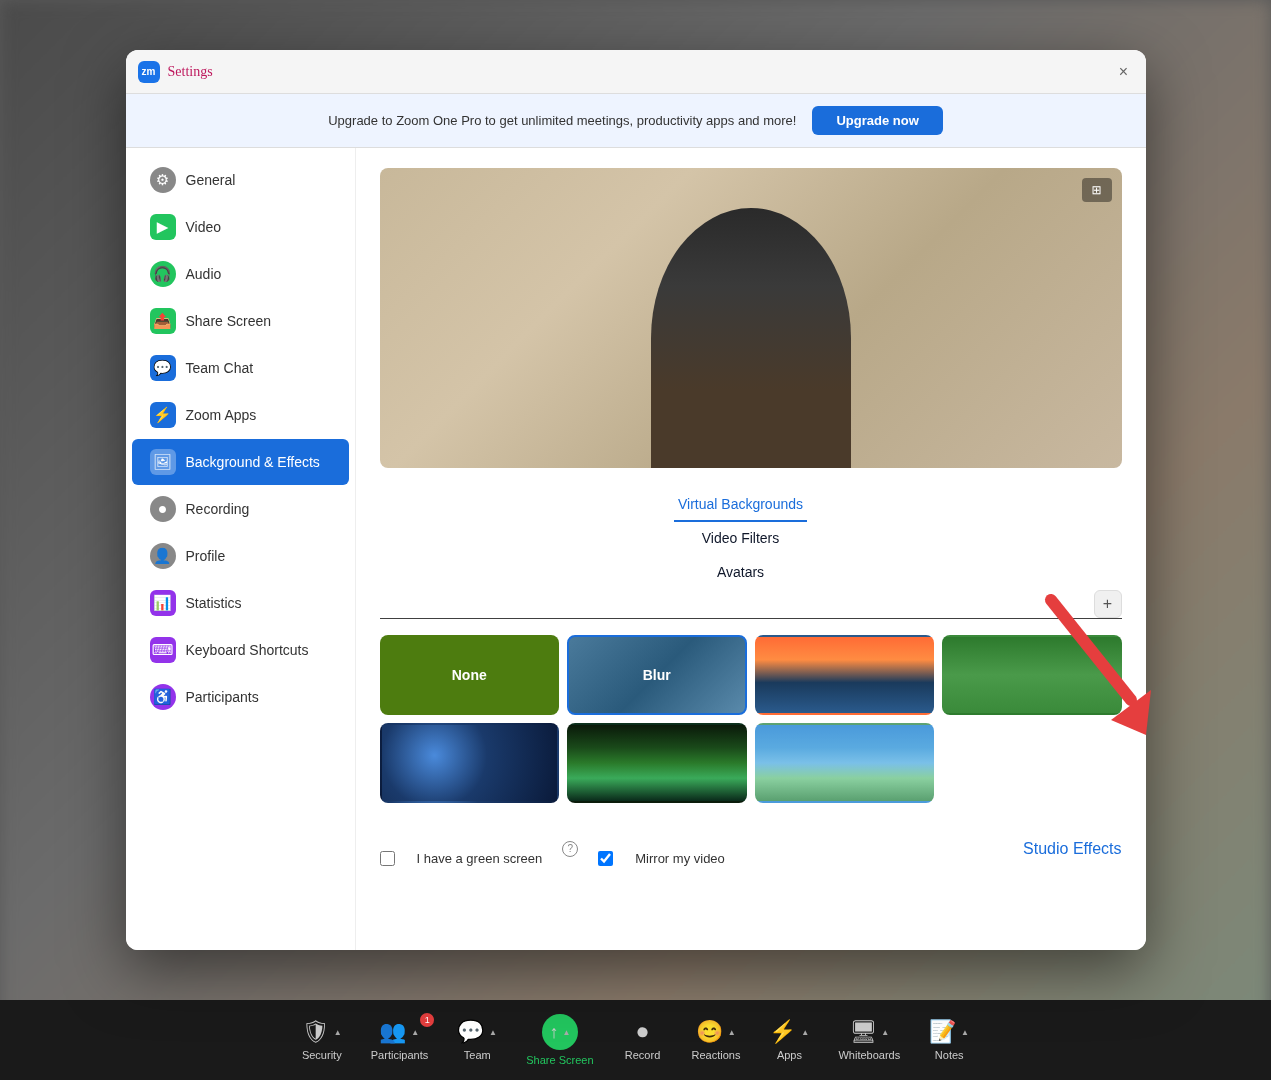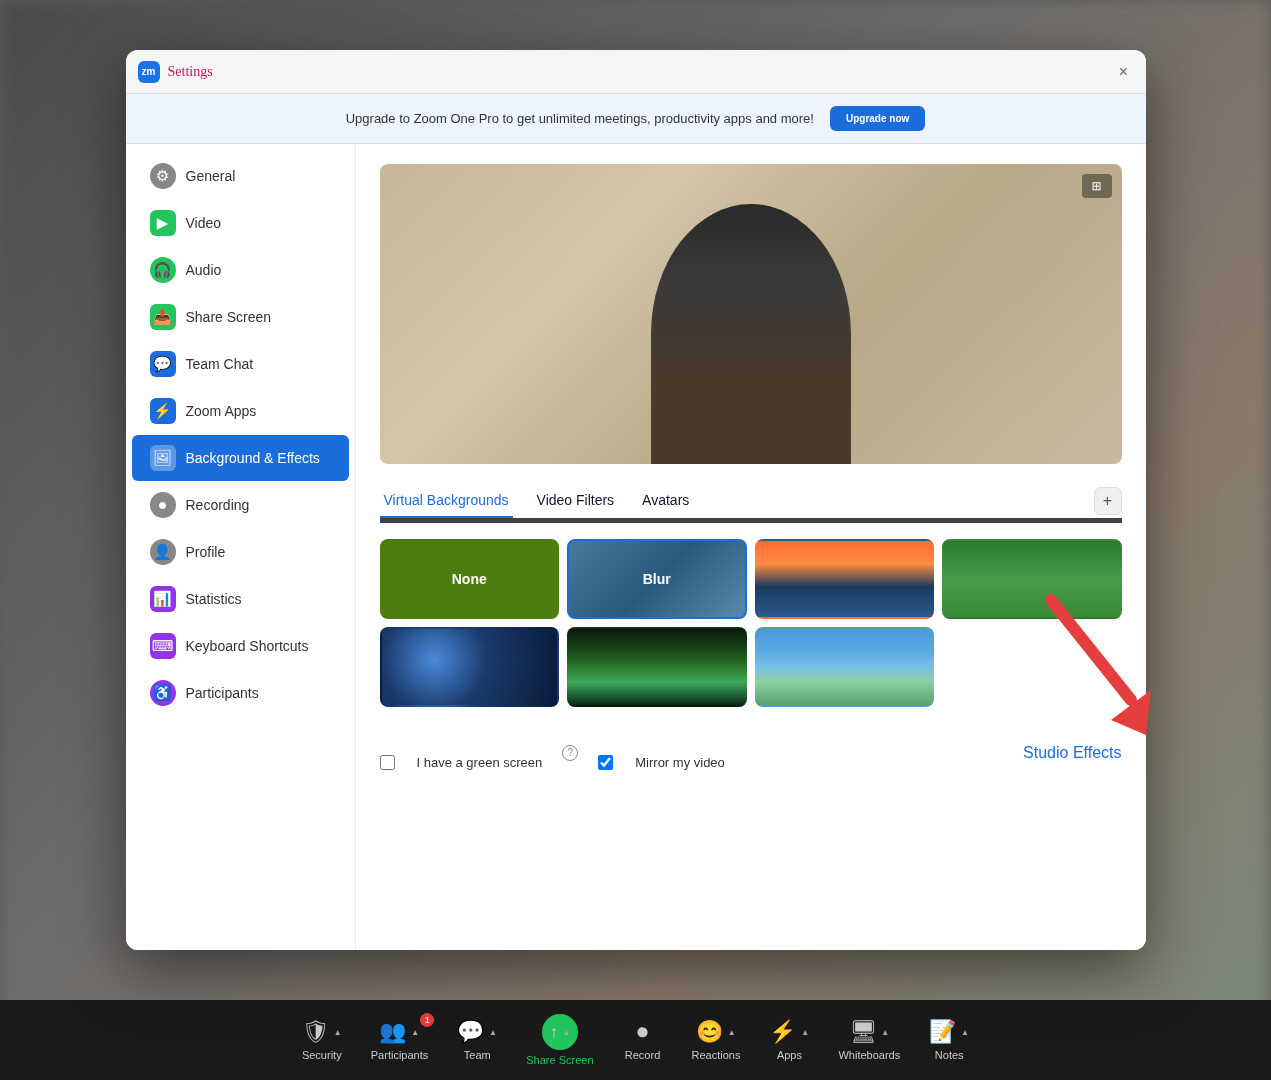--- a/index.html
+++ b/index.html
@@ -155,22 +155,22 @@
       font-size: 13px;
       color: #333;
       flex-shrink: 0;
       border-bottom: 1px solid #ddd;
     }
     .upgrade-btn {
       background: #1a6ddb;
       color: white;
       border: none;
       border-radius: 6px;
-      padding: 7px 16px;
-      font-size: 10px;
+      padding: 7px 24px;
+      font-size: 13px;
       font-weight: 600;
       cursor: pointer;
     }
 
     
     .content-area {
       display: flex;
       flex: 1;
       overflow: hidden;
     }
@@ -279,23 +279,24 @@
       display: flex;
       align-items: center;
       justify-content: center;
       font-size: 12px;
     }
 
     
     .tabs {
       display: flex;
       align-items: center;
-      border-bottom: 5px solid #404040;
+      border-bottom: 1px solid #404040;
       margin-bottom: 16px;
       position: relative;
+      flex-direction: column;
     }
     .tab-item {
       padding: 8px 4px;
       margin-right: 20px;
       font-size: 14px;
       cursor: pointer;
       color: #0f172a;
       border-bottom: 2px solid transparent;
     }
     .tab-item.active {

